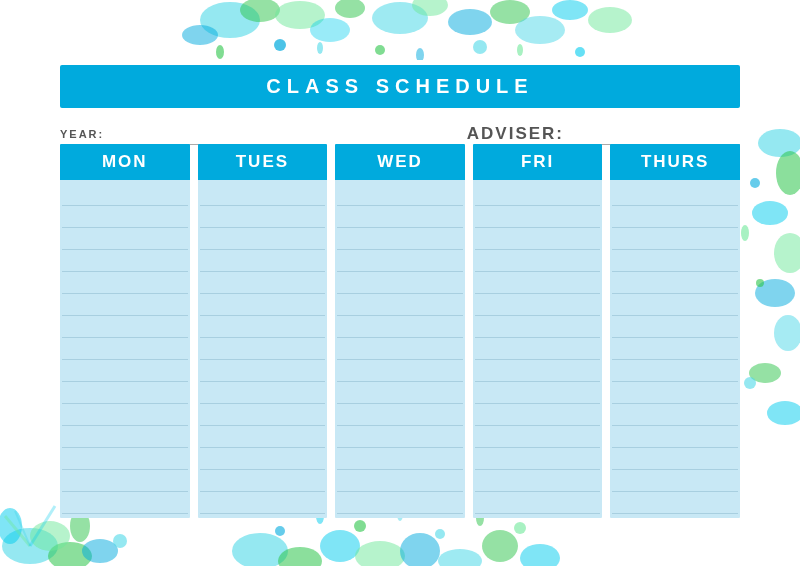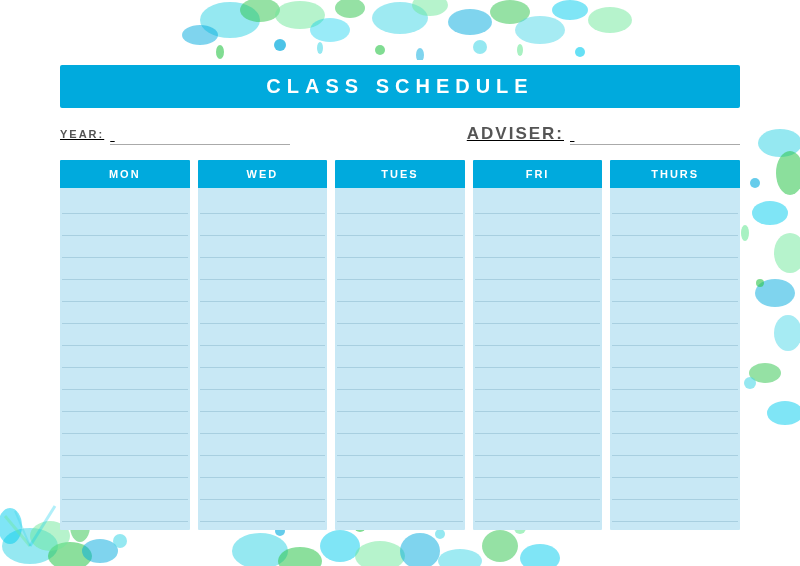--- a/index.html
+++ b/index.html
@@ -85,23 +85,21 @@
       font-weight: bold;
       letter-spacing: 6px;
       text-transform: uppercase;
     }
 
     
     .fields-row {
       display: flex;
       justify-content: flex-start;
       align-items: center;
-      margin-bottom: 16px;
       gap: 0;
-      text-decoration: underline;
     }
 
     .field-label {
       font-size: 11px;
       font-weight: bold;
       letter-spacing: 2px;
       color: #555;
       text-transform: uppercase;
     }
 
@@ -144,21 +142,21 @@
       flex: 1;
       display: flex;
       flex-direction: column;
     }
 
     .day-header {
       background: #00AADD;
       color: white;
       text-align: center;
       padding: 8px 4px;
-      font-size: 11px;
+      font-size: 17px;
       font-weight: bold;
       letter-spacing: 2px;
       text-transform: uppercase;
       border-radius: 1px 1px 0 0;
     }
 
     .day-body {
       flex: 1;
       background: #C8E8F5;
       border-radius: 0 0 1px 1px;
@@ -297,41 +295,41 @@
             <div class="day-line"></div>
             <div class="day-line"></div>
             <div class="day-line"></div>
             <div class="day-line"></div>
             <div class="day-line"></div>
             <div class="day-line"></div>
             <div class="day-line"></div>
           </div>
         </div>
         <div class="day-column">
+          <div class="day-header">TUES</div>
+          <div class="day-body">
+            <div class="day-line"></div>
+            <div class="day-line"></div>
+            <div class="day-line"></div>
+            <div class="day-line"></div>
+            <div class="day-line"></div>
+            <div class="day-line"></div>
+            <div class="day-line"></div>
+            <div class="day-line"></div>
+            <div class="day-line"></div>
+            <div class="day-line"></div>
+            <div class="day-line"></div>
+            <div class="day-line"></div>
+            <div class="day-line"></div>
+            <div class="day-line"></div>
+            <div class="day-line"></div>
+          </div>
+        </div>
+        <div class="day-column">
           <div class="day-header">WED</div>
-          <div class="day-body">
-            <div class="day-line"></div>
-            <div class="day-line"></div>
-            <div class="day-line"></div>
-            <div class="day-line"></div>
-            <div class="day-line"></div>
-            <div class="day-line"></div>
-            <div class="day-line"></div>
-            <div class="day-line"></div>
-            <div class="day-line"></div>
-            <div class="day-line"></div>
-            <div class="day-line"></div>
-            <div class="day-line"></div>
-            <div class="day-line"></div>
-            <div class="day-line"></div>
-            <div class="day-line"></div>
-          </div>
-        </div>
-        <div class="day-column">
-          <div class="day-header">TUES</div>
           <div class="day-body">
             <div class="day-line"></div>
             <div class="day-line"></div>
             <div class="day-line"></div>
             <div class="day-line"></div>
             <div class="day-line"></div>
             <div class="day-line"></div>
             <div class="day-line"></div>
             <div class="day-line"></div>
             <div class="day-line"></div>

